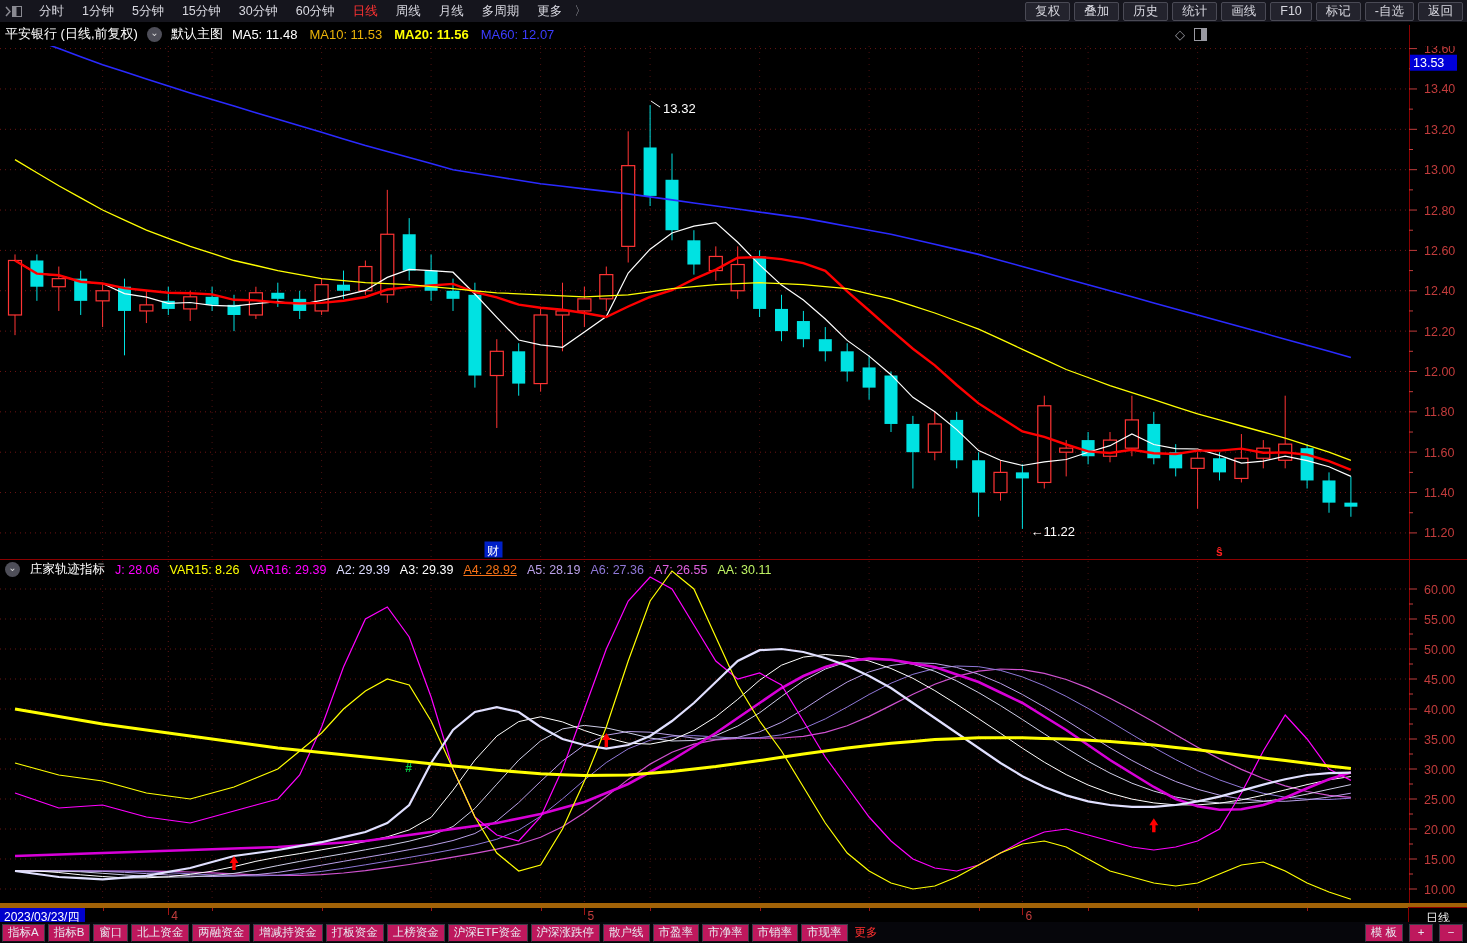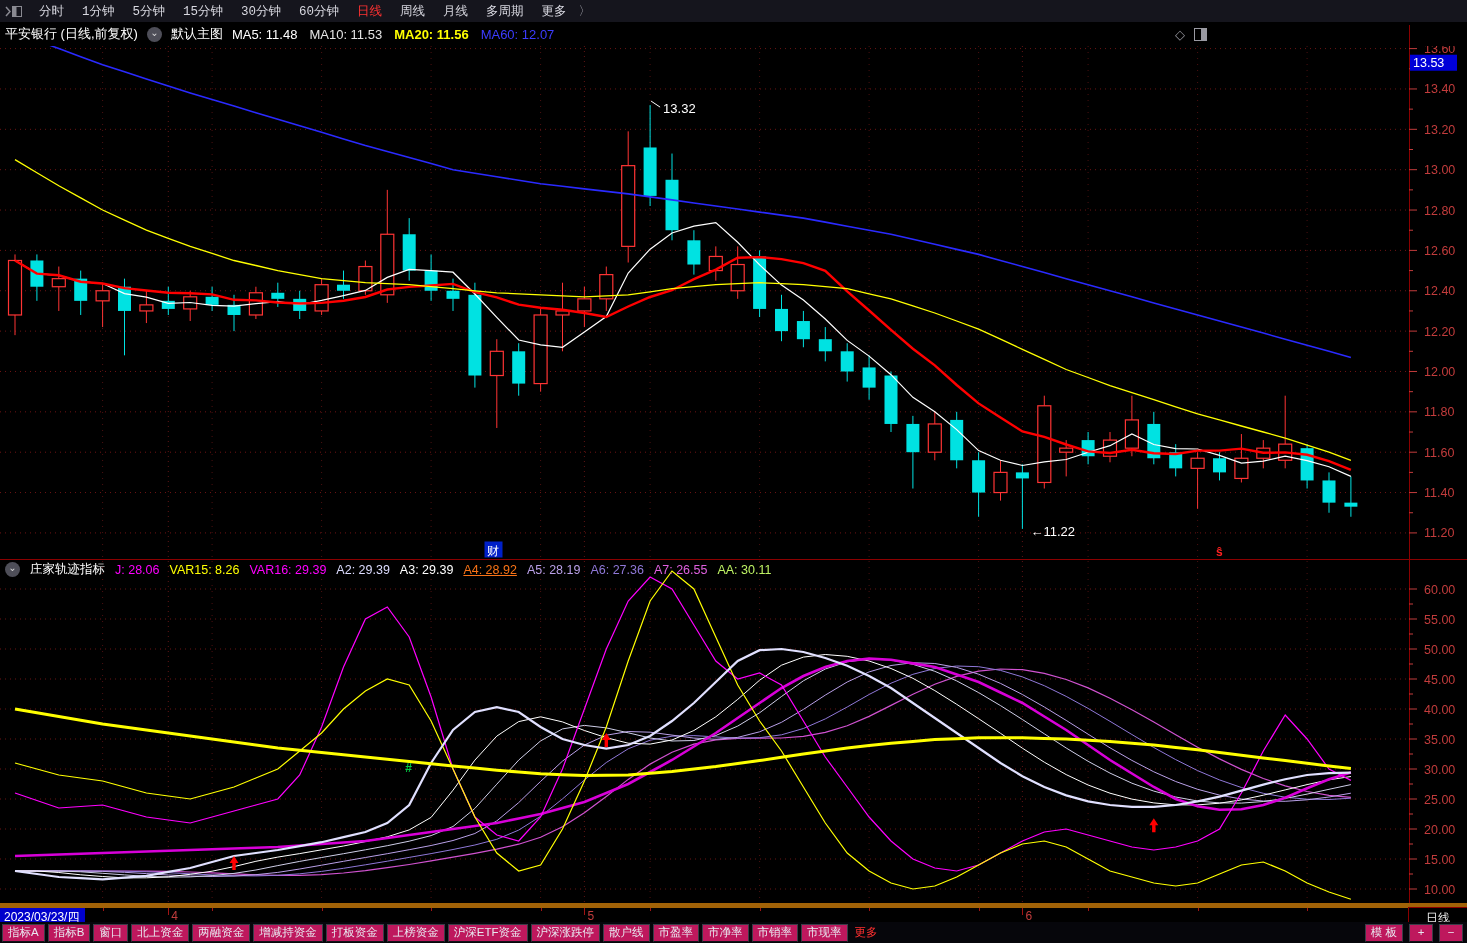--- a/index.html
+++ b/index.html
@@ -2,21 +2,21 @@
 <html><head>
 <meta charset="utf-8">
 <style>
   html,body{margin:0;padding:0;background:#000;}
   .app{position:relative;width:1467px;height:943px;background:#000;overflow:hidden;
        font-family:"Liberation Sans","DejaVu Sans",sans-serif;color:#ddd;-webkit-user-select:none;}
   
   .topbar{position:absolute;left:0;top:0;right:0;height:22px;background:#15151d;
           display:flex;align-items:center;font-size:12.5px;z-index:5;}
   .win-icon{margin-left:4px;display:inline-flex;align-items:center;}
-  .tb-left{display:flex;gap:2px;margin-left:8px;font-family:Liberation Mono, monospace;}
+  .tb-left{display:flex;gap:2px;margin-left:8px;}
   .tb-item{padding:1px 8px;color:#d8d8e0;white-space:nowrap;cursor:default;}
   .tb-item.active{color:#ff3232;}
   .tb-item.dim{color:#9a9aa2;padding:1px 2px;}
   .tb-right{margin-left:auto;display:flex;gap:4px;margin-right:4px;}
   .tb-btn{padding:0 9px;border:1px solid #4a4a55;background:#23232d;color:#d8d8e0;
           height:17px;line-height:16px;border-radius:2px;white-space:nowrap;}
   
   .subheader{position:absolute;top:22px;left:0;width:1261px;height:24px;background:#000;
              display:flex;align-items:center;font-size:13px;gap:9px;padding-left:5px;z-index:4;box-sizing:border-box;}
   .circ{width:15px;height:15px;border-radius:50%;background:#4e4e58;color:#d8d8d8;
@@ -70,29 +70,40 @@
         <span class="tb-item">15分钟</span>
         <span class="tb-item">30分钟</span>
         <span class="tb-item">60分钟</span>
         <span class="tb-item active">日线</span>
         <span class="tb-item">周线</span>
         <span class="tb-item">月线</span>
         <span class="tb-item">多周期</span>
         <span class="tb-item">更多</span>
         <span class="tb-item dim">〉</span>
       </div>
+    <div class="tb-right" id="tb-right">
+        <span class="tb-btn">复权</span>
+        <span class="tb-btn">叠加</span>
+        <span class="tb-btn">历史</span>
+        <span class="tb-btn">统计</span>
+        <span class="tb-btn">画线</span>
+        <span class="tb-btn">F10</span>
+        <span class="tb-btn">标记</span>
+        <span class="tb-btn">-自选</span>
+        <span class="tb-btn">返回</span>
+      </div>
   </div>
 
   <div class="subheader">
     <span style="color:#fff;">平安银行 (日线,前复权)</span>
     <span class="circ">⌄</span>
     <span style="color:#fff;">默认主图</span>
     <span id="ma-values" style="display:flex;gap:12px;">
         <span class="mv" style="color: rgb(255, 255, 255);">MA5: 11.48</span>
-        <span class="mv" style="color: #e5e5e5;">MA10: 11.53</span>
+        <span class="mv" style="color: #eab308;">MA10: 11.53</span>
         <span class="mv" style="color: rgb(255, 255, 0); font-weight: bold;">MA20: 11.56</span>
         <span class="mv" style="color: rgb(60, 60, 255);">MA60: 12.07</span>
       </span>
     <span class="sub-icons">
       <span>◇</span>
       <span class="halfbox"></span>
     </span>
   </div>
 
   <div class="vline"></div>

